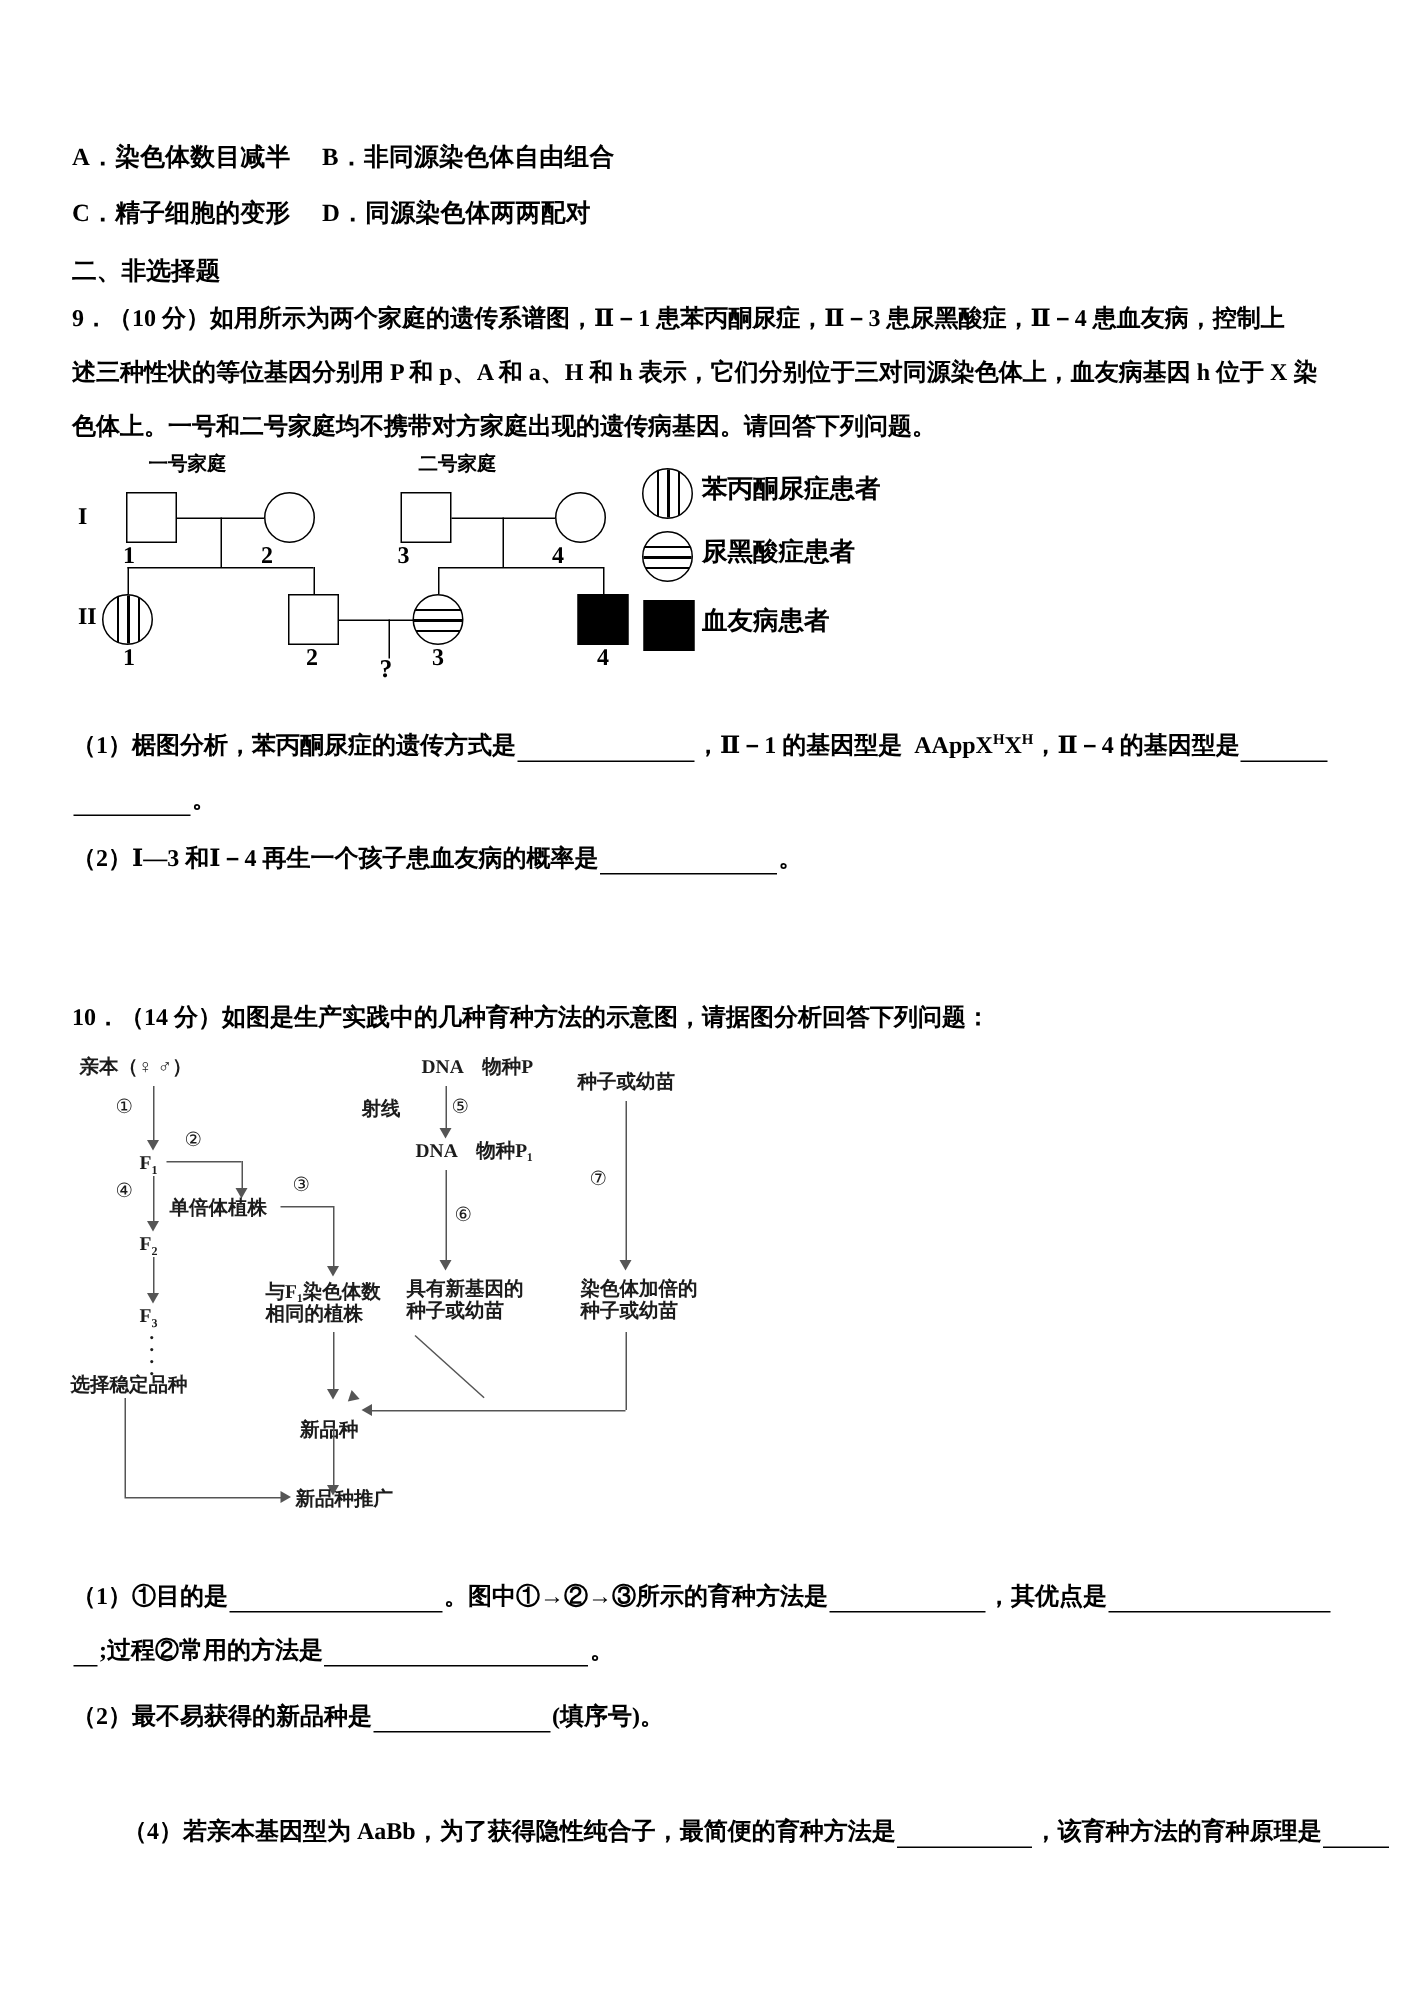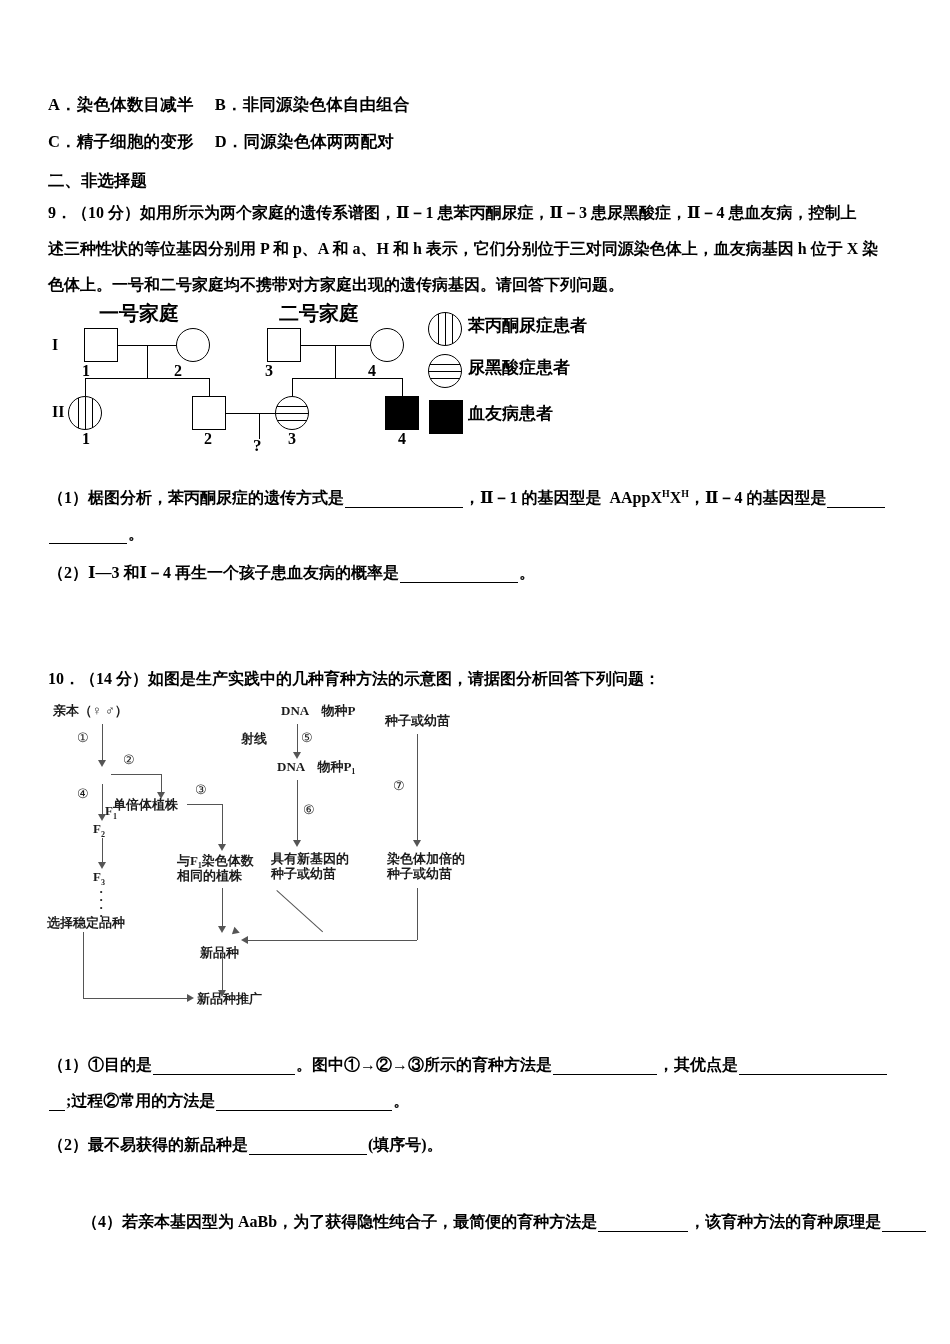--- a/index.html
+++ b/index.html
@@ -59,21 +59,21 @@
   
   #pedigree {
     position: absolute;
     left: 52px;
     top: 300px;
     width: 620px;
     height: 160px;
   }
   .fam-title {
     position: absolute;
-    font-size: 20px;
+    font-size: 13px;
     font-weight: bold;
     white-space: nowrap;
     text-align: center;
   }
   .gen-label {
     position: absolute;
     font-size: 16px;
     font-weight: bold;
     font-family: "Liberation Serif", serif;
   }
@@ -295,21 +295,21 @@
   <div class="q-line" style="top:669px;">10．（14 分）如图是生产实践中的几种育种方法的示意图，请据图分析回答下列问题：</div>
 
   <div id="breeding">
 
     <div class="bnode" style="left:8px; top:2px;">亲本（♀ ♂）</div>
 
     <div class="arr-v" style="left:57px; top:22px; height:38px;"></div>
     <div class="ahead-d" style="left:52.5px; top:58px;"></div>
     <div class="circnum" style="left:32px; top:28px;">①</div>
 
-    <div class="bnode" style="left:60px; top:66px;margin-top:36px;"><span>F</span><sub>1</sub></div>
+    <div class="bnode" style="left:48px; top:66px;"><span>F</span><sub>1</sub></div>
 
     <div class="arr-h" style="left:66px; top:72px; width:50px;"></div>
     <div class="arr-v" style="left:116px; top:72px; height:20px;"></div>
     <div class="ahead-d" style="left:111.5px; top:90px;"></div>
     <div class="circnum" style="left:78px; top:50px;">②</div>
 
     <div class="arr-v" style="left:57px; top:82px; height:32px;"></div>
     <div class="ahead-d" style="left:52.5px; top:112px;"></div>
     <div class="circnum" style="left:32px; top:84px;">④</div>
 

